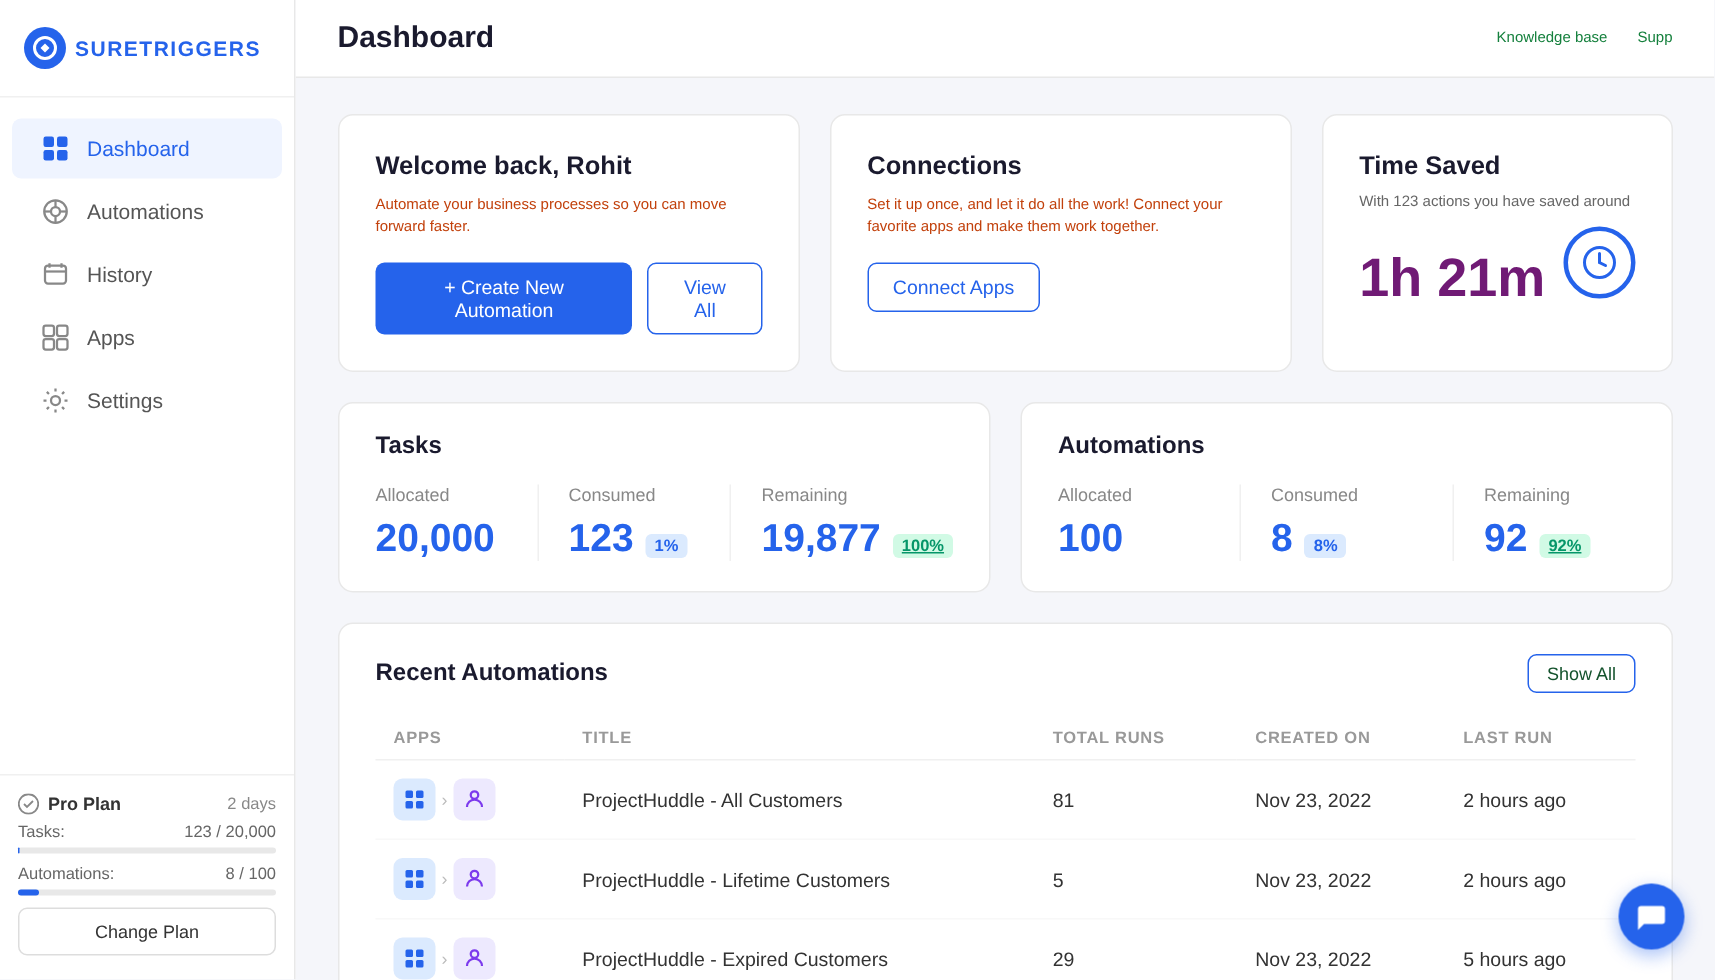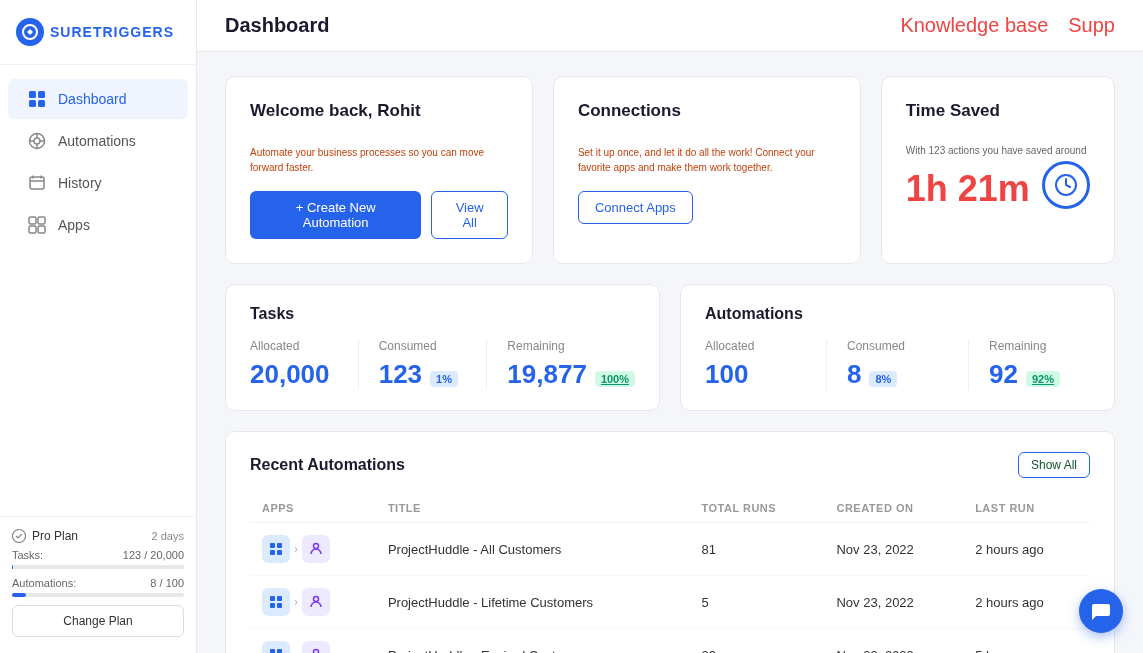--- a/index.html
+++ b/index.html
@@ -45,21 +45,21 @@
     }
     .nav-item.active { background: #eff4ff; color: #2563eb; }
     .nav-icon { width: 18px; height: 18px; display: flex; align-items: center; justify-content: center; flex-shrink: 0; }
 
     .sidebar-bottom {
       padding: 12px 12px 16px;
       border-top: 1px solid #f0f0f0;
     }
     .plan-info { margin-bottom: 8px; }
     .plan-header { display: flex; align-items: center; justify-content: space-between; margin-bottom: 6px; }
-    .plan-name { display: flex; align-items: flex-start; gap: 6px; font-size: 12px; font-weight: 400; color: #333; }
+    .plan-name { display: flex; align-items: flex-start; gap: 6px; font-size: 12px; font-weight: 700; color: #333; }
     .plan-days { font-size: 11px; color: #888; }
     .plan-row { display: flex; justify-content: space-between; align-items: center; margin-bottom: 4px; }
     .plan-label { font-size: 11px; color: #666; }
     .plan-value { font-size: 11px; color: #666; }
     .progress-bar { width: 100%; height: 4px; background: #e8e8e8; border-radius: 2px; margin-bottom: 8px; }
     .progress-fill { height: 100%; border-radius: 2px; }
     .progress-tasks { background: #2563eb; width: 0.6%; }
     .progress-automations { background: #2563eb; width: 8%; }
     .change-plan-btn {
       width: 100%; padding: 8px; border: 1px solid #ddd; background: #fff;
@@ -75,54 +75,54 @@
       border-bottom: 1px solid #e8e8e8;
       padding: 0 28px;
       height: 52px;
       display: flex;
       align-items: center;
       justify-content: space-between;
       flex-shrink: 0;
     }
     .page-title { font-size: 20px; font-weight: 700; color: #1a1a2e; }
     .topbar-links { display: flex; align-items: center; gap: 20px; }
-    .topbar-link { font-size: 20px; color: #ef4444; cursor: pointer; text-decoration: none; text-align: center; }
+    .topbar-link { font-size: 10px; color: #15803d; cursor: pointer; text-decoration: none; text-align: center; }
 
     .content { flex: 1; overflow-y: auto; padding: 24px 28px; }
 
     
     .cards-row { display: flex; gap: 20px; margin-bottom: 20px; }
 
     .card {
       background: #fff;
       border-radius: 10px;
       padding: 24px;
       border: 1px solid #e8e8e8;
     }
     .card-welcome { flex: 1.4; }
     .card-connections { flex: 1.4; }
     .card-time { flex: 1; min-width: 200px; }
 
-    .card-title { font-size: 17px; font-weight: 700; color: #1a1a2e; margin-bottom: 24px; }
+    .card-title { font-size: 17px; font-weight: 700; color: #1a1a2e; margin-bottom: 8px; }
     .card-desc { font-size: 10px; color: #c2410c; line-height: 1.5; margin-bottom: 16px; }
 
     .card-actions { display: flex; align-items: center; gap: 10px; }
     .btn-primary {
       display: flex; align-items: center; gap: 6px;
       background: #2563eb; color: white;
       border: none; border-radius: 6px; padding: 9px 16px;
       font-size: 13px; font-weight: 500; cursor: pointer;
     }
     .btn-outline {
       background: #fff; color: #2563eb;
       border: 1px solid #2563eb; border-radius: 6px; padding: 8px 16px;
       font-size: 13px; font-weight: 500; cursor: pointer;
     }
 
-    .time-saved-value { font-size: 36px; font-weight: 800; color: #ef4444; margin-top: 8px; }
+    .time-saved-value { font-size: 36px; font-weight: 800; color: #701a75; margin-top: 20px; }
     .time-saved-desc { font-size: 10px; color: #666; margin-bottom: 4px; }
     .time-card-inner { display: flex; align-items: center; justify-content: space-between; }
     .clock-icon-wrap {
       width: 48px; height: 48px; border-radius: 50%;
       border: 3px solid #2563eb;
       display: flex; align-items: center; justify-content: center;
       color: #2563eb; font-size: 22px;
     }
 
     
@@ -232,20 +232,29 @@
     <div class="nav-item">
       <span class="nav-icon">
         <svg width="18" height="18" viewBox="0 0 18 18" fill="none">
           <rect x="1" y="1" width="7" height="7" rx="1.5" stroke="#888" stroke-width="1.5"></rect>
           <rect x="10" y="1" width="7" height="7" rx="1.5" stroke="#888" stroke-width="1.5"></rect>
           <rect x="1" y="10" width="7" height="7" rx="1.5" stroke="#888" stroke-width="1.5"></rect>
           <rect x="10" y="10" width="7" height="7" rx="1.5" stroke="#888" stroke-width="1.5"></rect>
         </svg>
       </span>
       <span>Apps</span>
+    </div>
+    <div class="nav-item">
+      <span class="nav-icon">
+        <svg width="18" height="18" viewBox="0 0 18 18" fill="none">
+          <circle cx="9" cy="9" r="3" stroke="#888" stroke-width="1.5"></circle>
+          <path d="M9 1v2M9 15v2M1 9h2M15 9h2M3.22 3.22l1.41 1.41M13.37 13.37l1.41 1.41M3.22 14.78l1.41-1.41M13.37 4.63l1.41-1.41" stroke="#888" stroke-width="1.5"></path>
+        </svg>
+      </span>
+      <span>Settings</span>
     </div>
   </nav>
 
   <div class="sidebar-bottom">
     <div class="plan-info">
       <div class="plan-header">
         <div class="plan-name">
           <svg width="14" height="14" viewBox="0 0 14 14" fill="none">
             <circle cx="7" cy="7" r="6.5" stroke="#888" stroke-width="1.2"></circle>
             <path d="M4 7l2 2 4-4" stroke="#888" stroke-width="1.2"></path>

